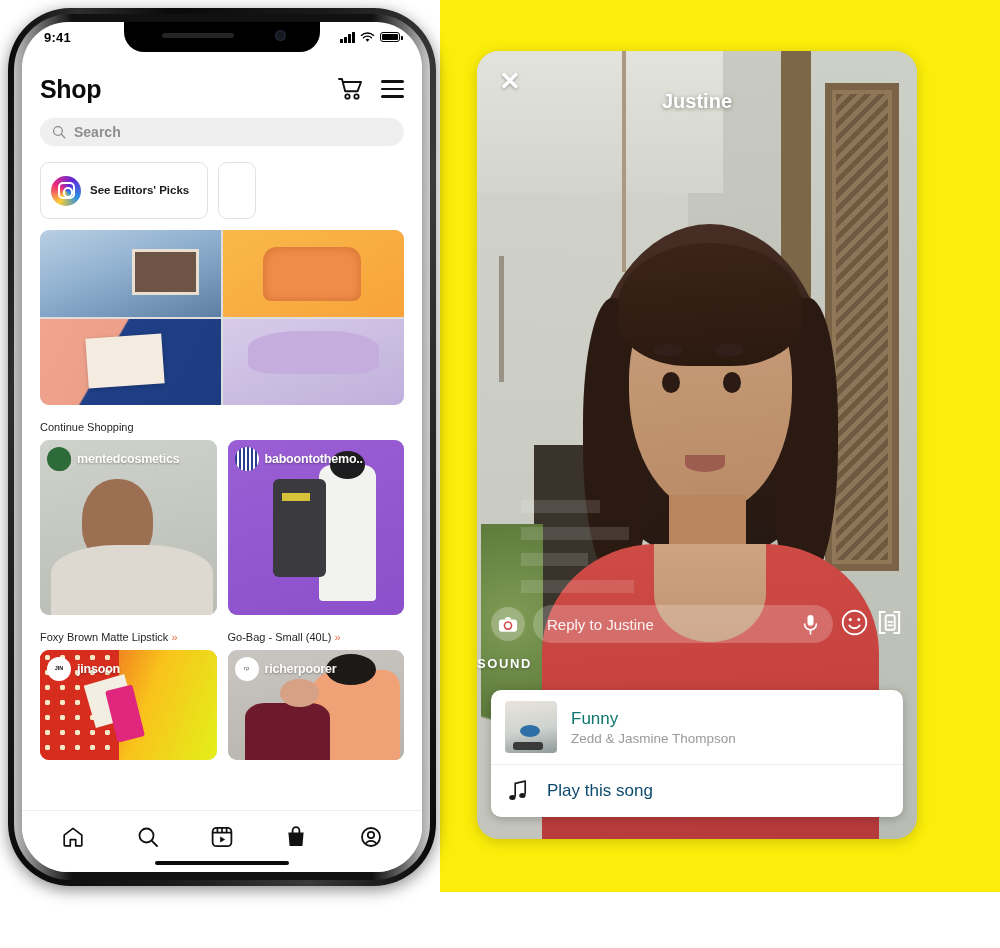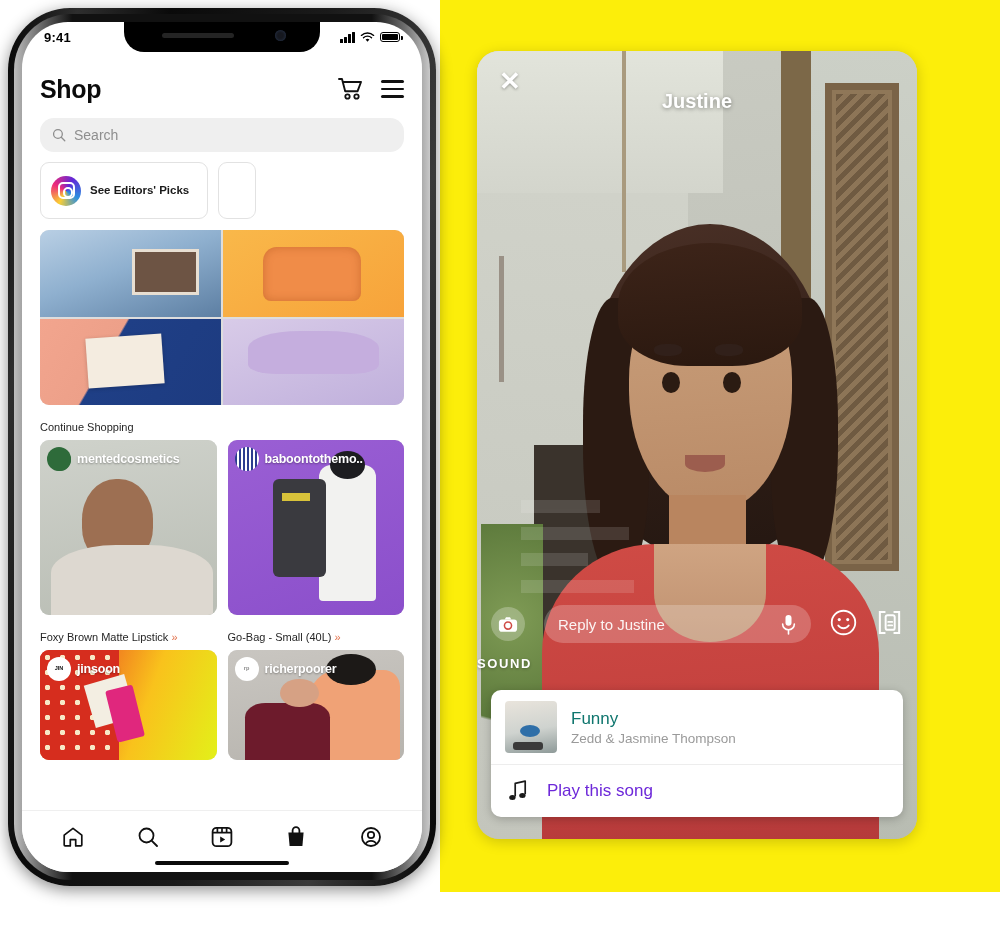--- a/index.html
+++ b/index.html
@@ -67,23 +67,23 @@
   .shop-header {
     position: absolute; top: 44px; left: 0; right: 0; height: 46px;
     display: flex; align-items: center; padding: 0 18px; justify-content: space-between;
   }
   .shop-title { font-size: 25px; font-weight: bold; color: #0b0b0b; letter-spacing: -.3px; }
   .header-actions { display: flex; align-items: center; gap: 18px; }
   .hamburger { display:flex; flex-direction:column; gap:5px; }
   .hamburger span { width: 23px; height: 2.6px; background:#111; border-radius:2px; display:block; }
 
   .searchbar {
-    position: absolute; top: 96px; left: 18px; right: 18px; height: 34px;
+    position: absolute; top: 96px; left: 18px; right: 18px; height: 28px;
     background: #efefef; border-radius: 14px; display: flex; align-items: center;
-    padding: 0 12px; gap: 8px;
+    padding: 0 12px; gap: 8px; font-weight: bold;
   }
   .search-txt { font-size: 14px; color: #8e8e8e; }
 
   
   .chips { position: absolute; top: 140px; left: 18px; right: 0; display: flex; gap: 10px; }
   .chip {
     flex: 0 0 auto; width: 168px; height: 57px; background: #fff;
     border: 1px solid #e2e2e2; border-radius: 9px;
     display: flex; align-items: center; gap: 9px; padding: 0 10px;
   }
@@ -252,21 +252,21 @@
   .watermark { position:absolute; left:10%; top:57%; width:28%; height:14%; z-index:6;
     opacity:.13; }
   .watermark i { position:absolute; left:0; background:#fff; display:block; }
   .watermark i:nth-child(1){top:0;width:64%;height:12%;}
   .watermark i:nth-child(2){top:24%;width:88%;height:12%;}
   .watermark i:nth-child(3){top:48%;width:54%;height:12%;}
   .watermark i:nth-child(4){top:72%;width:92%;height:12%;}
 
   
   .reply-row { position:absolute; left:14px; right:14px; bottom:196px; z-index:14;
-    display:flex; align-items:center; gap:19px; }
+    display:flex; align-items:center; gap:8px; }
   .cam-btn { width:34px; height:34px; border-radius:50%; background:rgba(255,255,255,.26);
     display:flex;align-items:center;justify-content:center;flex:0 0 auto;}
   .reply-field { flex:1 1 auto; height:38px; border-radius:20px;
     background:rgba(255,255,255,.22); display:flex; align-items:center;
     padding:0 14px; justify-content:space-between; }
   .reply-ph { font-size:15px; color:rgba(255,255,255,.92); }
   .emoji-btn, .sticker-btn { flex:0 0 auto; color:#fff; }
 
   .sound-lbl { position:absolute; left:0; right:0; bottom:168px; text-align:left;
     font-size:13px; font-weight:bold; letter-spacing:1.6px; color:#fff; z-index:14;
@@ -276,21 +276,21 @@
     background:#fff; border-radius:10px; overflow:hidden; box-shadow:0 2px 10px rgba(0,0,0,.22); }
   .song-top { display:flex; align-items:center; gap:14px; padding:11px 14px; }
   .song-art { width:52px; height:52px; border-radius:4px; flex:0 0 auto;
     background: linear-gradient(170deg,#e9e4dc 0%,#cfd3cf 55%,#8e9a99 100%); position:relative; overflow:hidden;}
   .song-art::after{content:"";position:absolute;left:28%;top:46%;width:40%;height:24%;border-radius:50%;background:#2f6fa8;}
   .song-art::before{content:"";position:absolute;left:16%;bottom:6%;width:58%;height:16%;background:#3a3a3a;border-radius:3px;}
   .song-title { font-size:17px; color:#0f766e; line-height:1.25; }
   .song-artist { font-size:13.5px; color:#9a9a9a; margin-top:2px; }
   .song-sep { height:1px; background:#ededed; }
   .song-play { display:flex; align-items:center; gap:18px; padding:14px 16px; }
-  .song-play-lbl { font-size:17px; color:#6d28d9; }
+  .song-play-lbl { font-size:17px; color:#0c4a6e; }
 
   
   .caption { position:absolute; left:16px; top:903px; font-size:19px; color:#231f20;
     letter-spacing:.2px; }
 </style>
 </head>
 <body>
 
 <div class="page">
 

